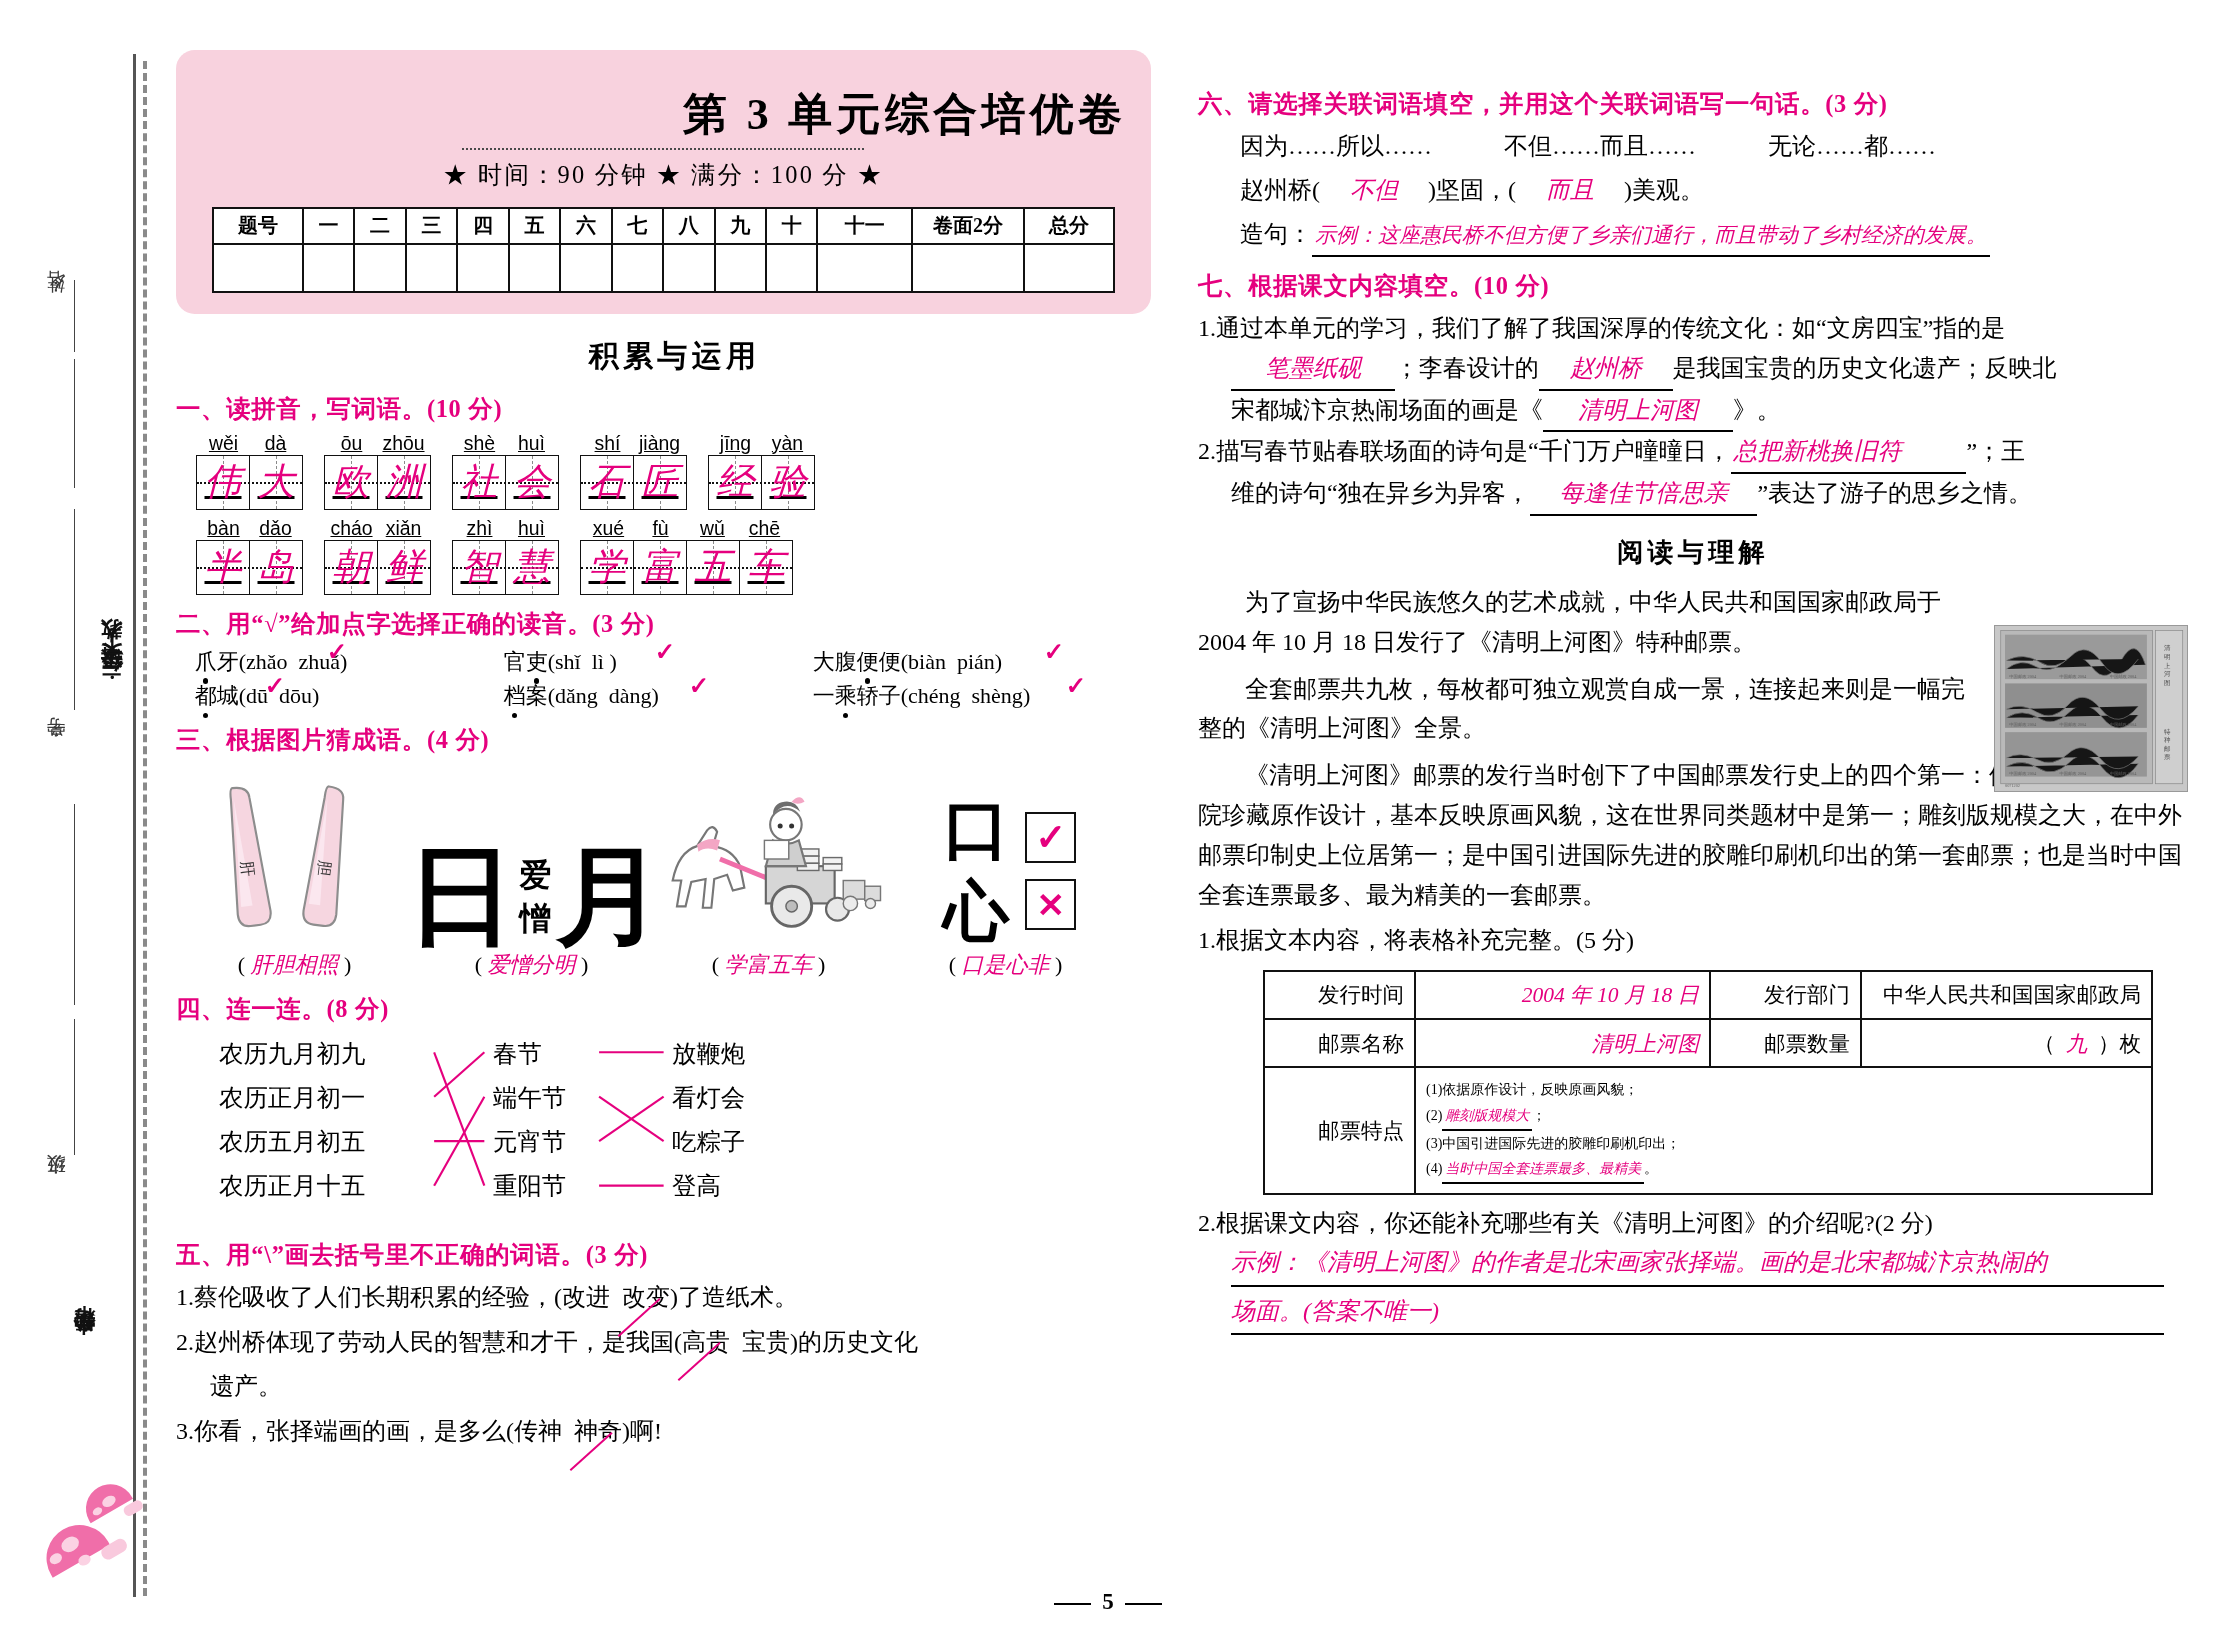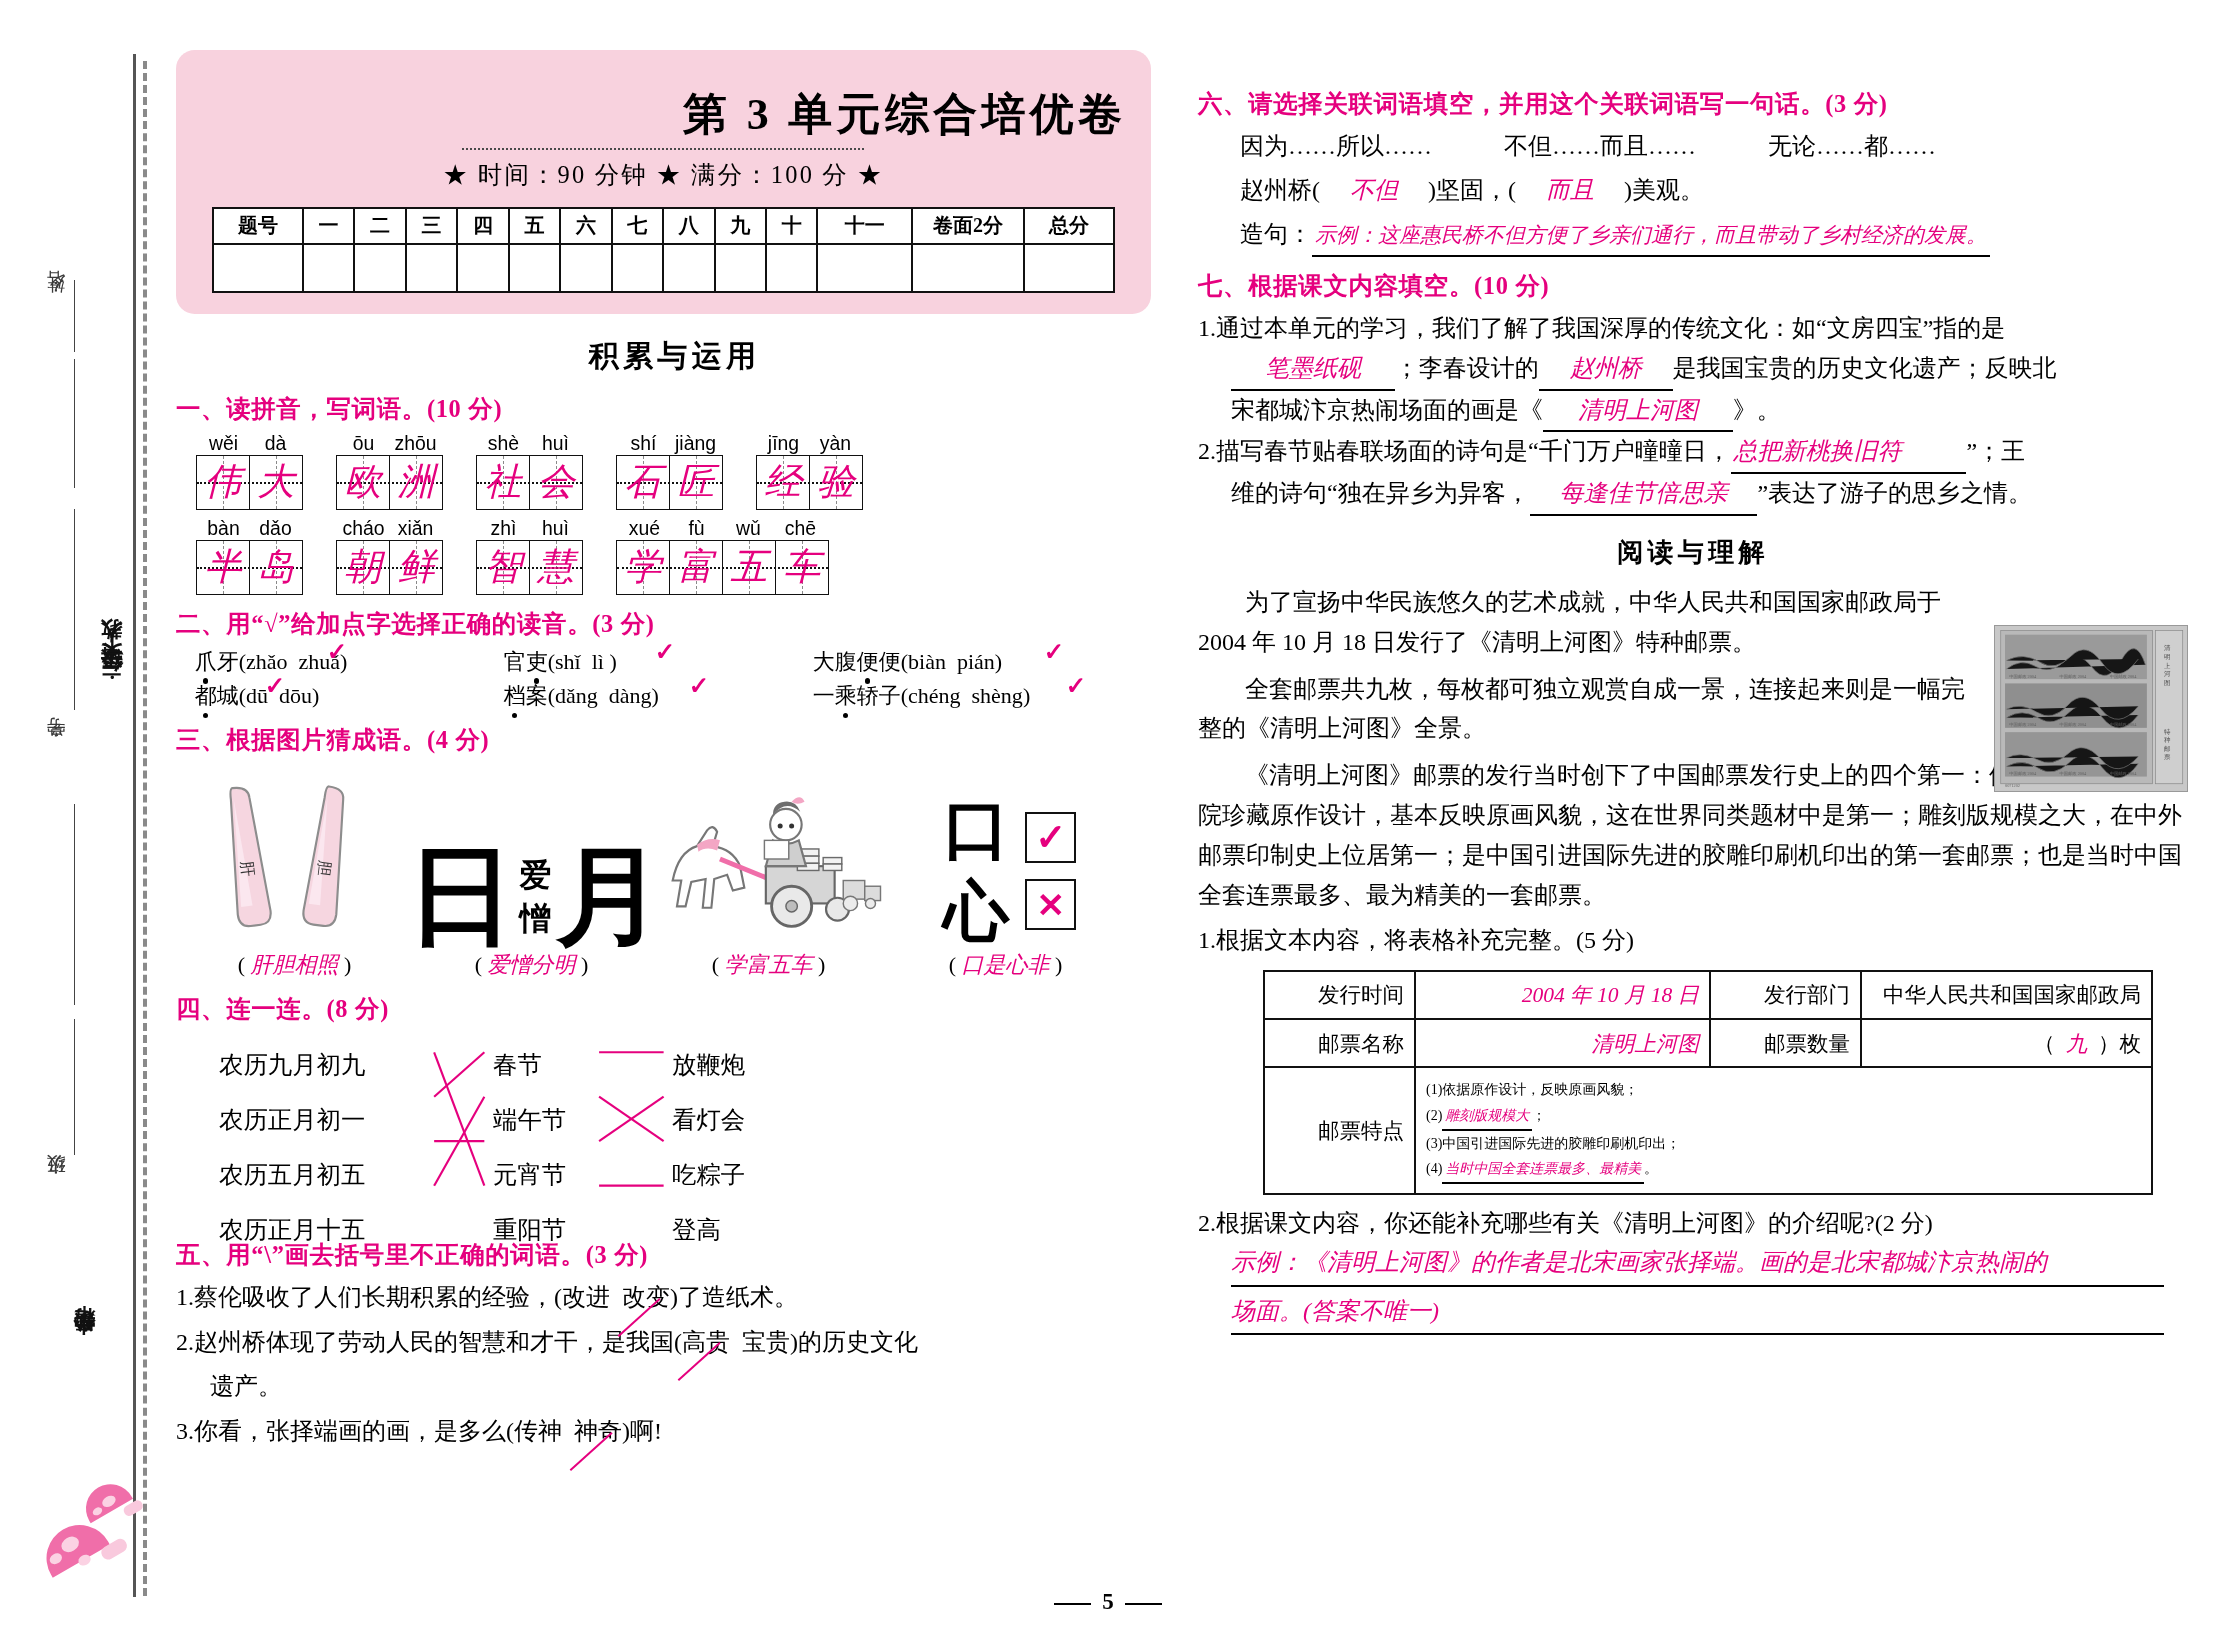--- a/index.html
+++ b/index.html
@@ -40,21 +40,21 @@
   table.scoretab tr.hd td{height:32px;font-weight:bold;}
   table.scoretab tr.blank td{height:44px;}
 
   #subhead{text-align:center;font-size:30px;font-weight:bold;margin:21.5px 0 16px 0;
            letter-spacing:4.3px;}
 
   
   .qh{color:#e5007e;font-weight:bold;font-size:24.4px;margin:13px 0 7.2px 0;letter-spacing:0.7px;}
 
   
-  .pyrow{display:flex;gap:33px;margin:7.2px 0 4.3px 20px;}
+  .pyrow{display:flex;gap:21px;margin:7.2px 0 4.3px 20px;text-decoration:underline;}
   .pygroup{display:flex;flex-direction:column;align-items:center;}
   .pyline{display:flex;}
   .pycell{width:52px;text-align:center;font-size:19.4px;font-family:"Liberation Sans",sans-serif;
           letter-spacing:0px;}
   .boxes{display:flex;border:1.4px solid #111;position:relative;}
   .box{width:52px;height:53px;border-right:1.4px solid #111;position:relative;
        display:flex;align-items:center;justify-content:center;}
   .box:last-child{border-right:none;}
   .box::before{content:"";position:absolute;left:50%;top:0;bottom:0;width:0;
                border-left:1.4px dashed #8a8a8a;}
@@ -73,21 +73,21 @@
 
   
   #idiomrow{display:flex;align-items:flex-end;margin:10px 0 1.4px 7.2px;gap:7.2px;}
   .idcell{width:230px;display:flex;justify-content:center;align-items:flex-end;height:179px;}
   #idanswers{display:flex;margin:4.3px 0 2.9px 0;}
   .idans{width:237px;text-align:center;font-size:22px;}
 
   
   #matchwrap{position:relative;width:753px;height:194px;margin:7.2px 0 0 43px;}
   .mcol{position:absolute;font-size:24.4px;}
-  .mitem{height:44px;line-height:44px;white-space:nowrap;margin-top:11px;}
+  .mitem{height:44px;line-height:44px;white-space:nowrap;}
 
   
   .num{font-size:24px;line-height:1.62;margin:5.7px 0 5.7px 0;}
   .indent{margin-left:34px;}
   .strike{position:relative;}
   .strike::after{content:"";position:absolute;left:-2.9px;top:-4.3px;width:56px;height:55px;
                  border-bottom:2.2px solid #e5007e;
                  transform:rotate(-42deg);transform-origin:left bottom;}
   .rp{font-size:24px;line-height:1.66;}
   .center-sub{text-align:center;font-size:26px;font-weight:bold;margin:18.7px 0 13px 0;

